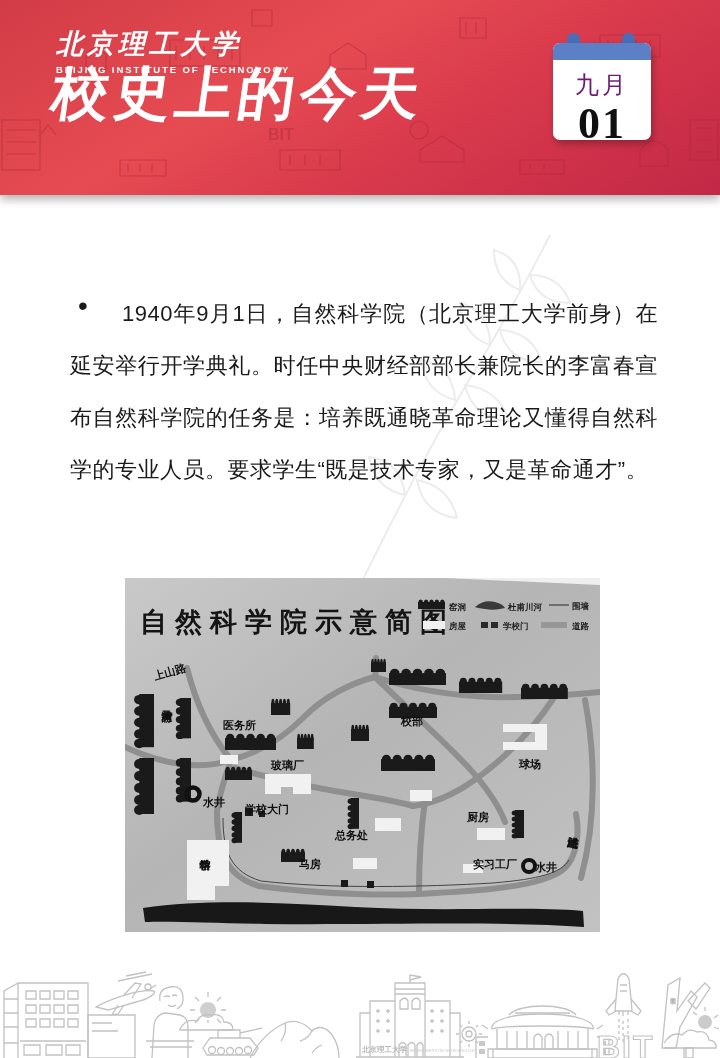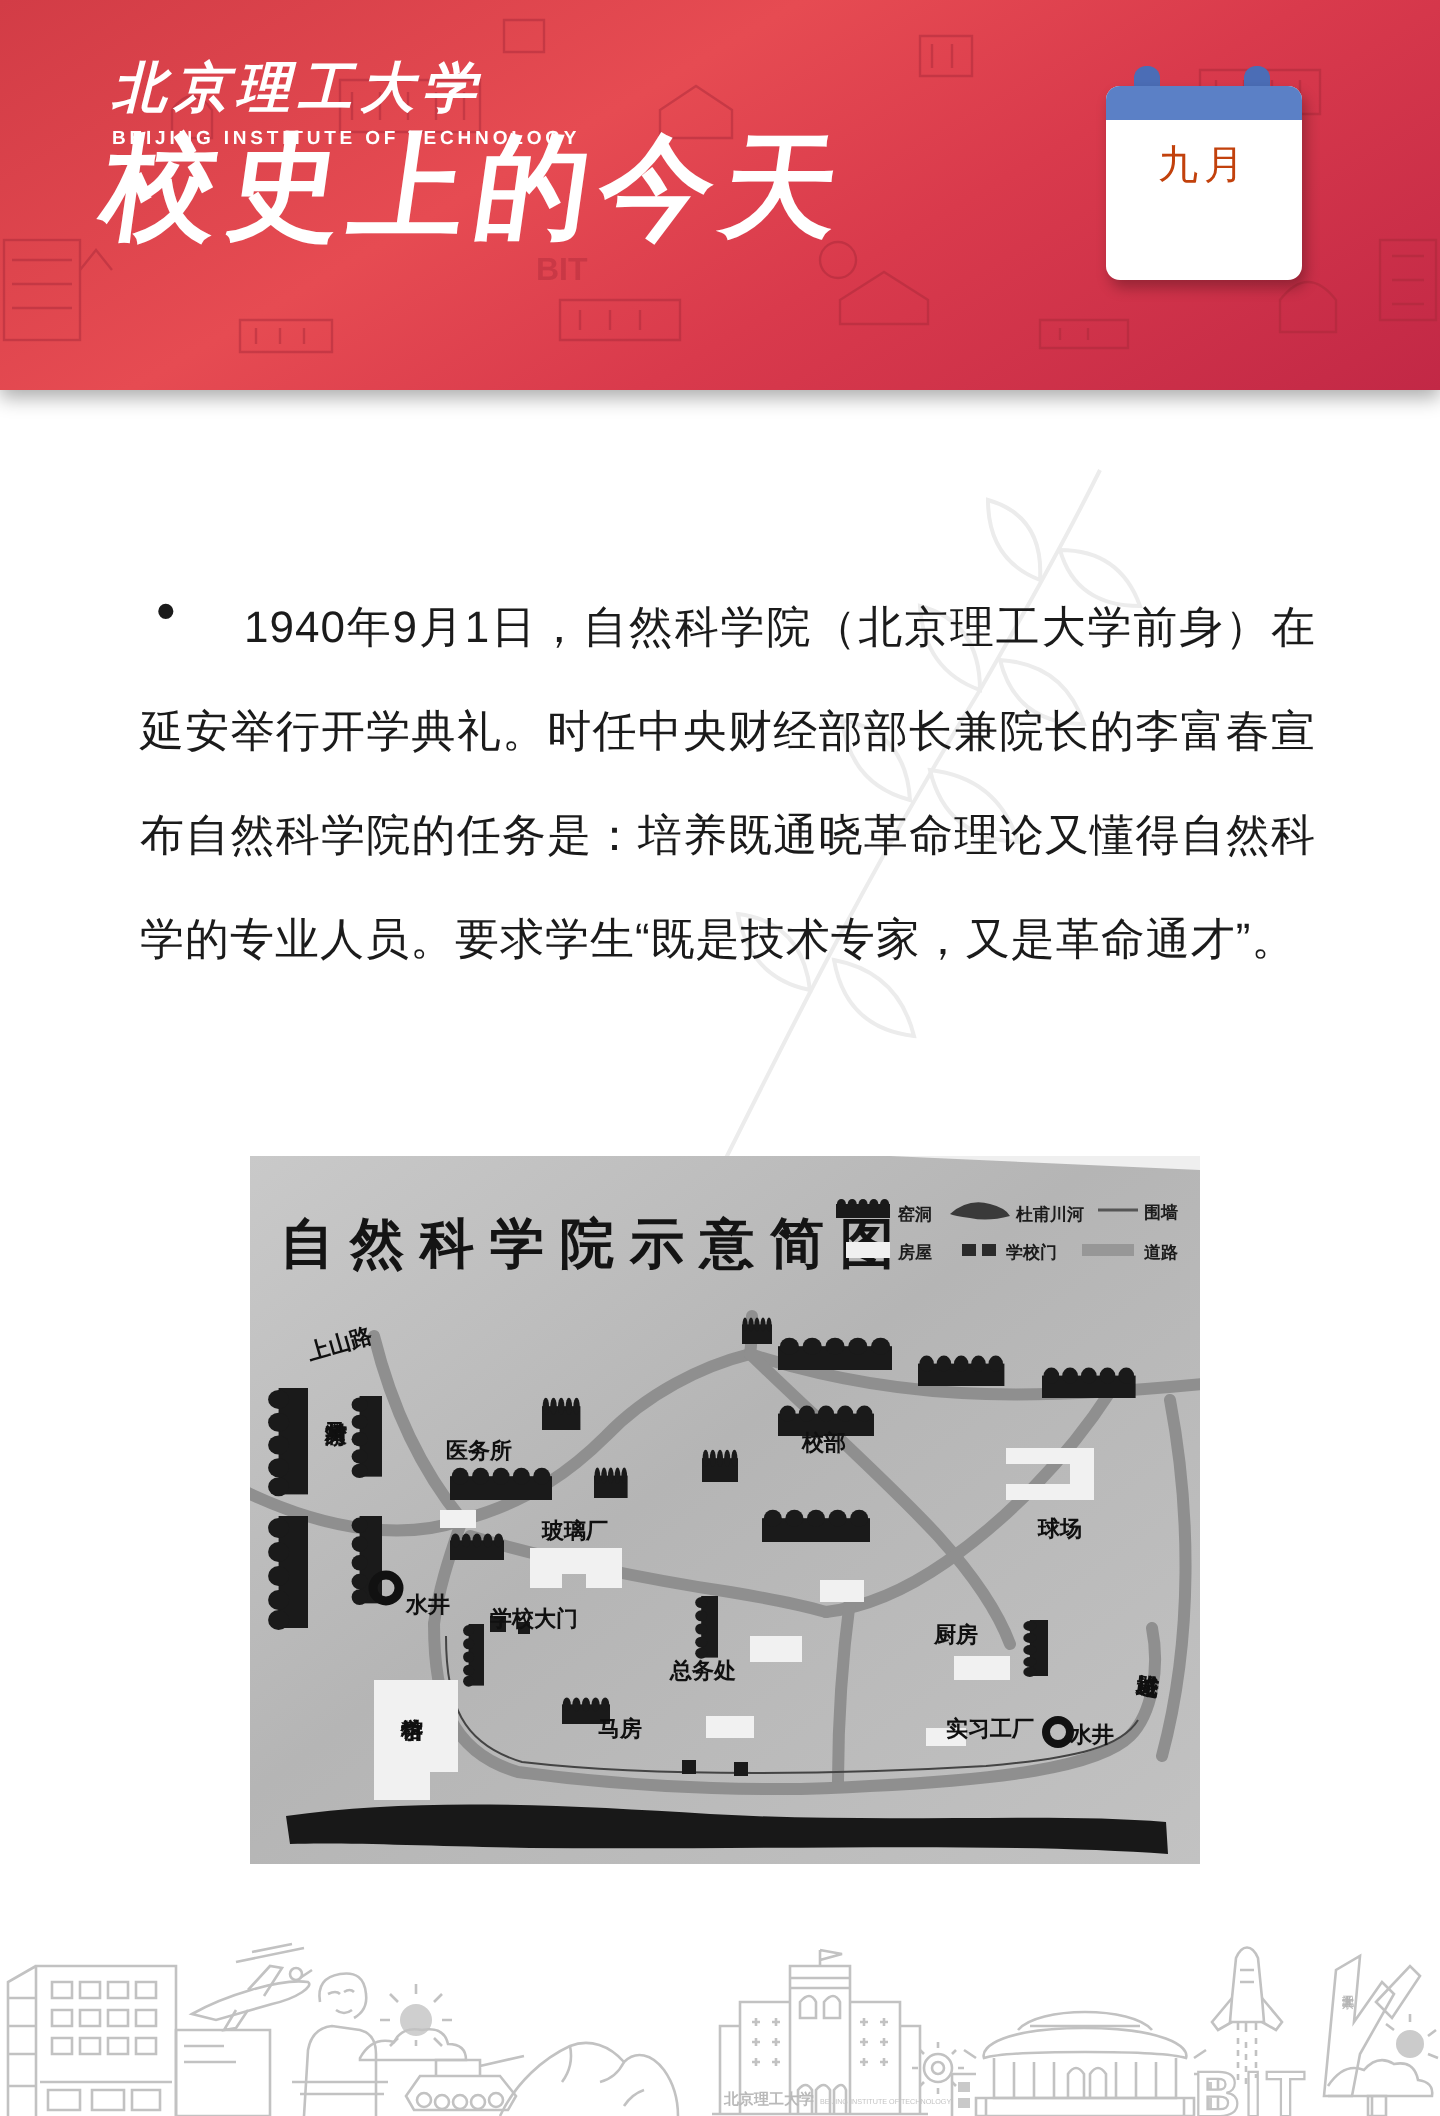--- a/index.html
+++ b/index.html
@@ -18,21 +18,21 @@
     font-size:57px;font-weight:900;letter-spacing:5px;transform:skewX(-8deg);
     font-family:"Liberation Sans","DejaVu Sans",sans-serif;}
   .calendar{position:absolute;left:553px;top:33px;width:98px;height:108px;}
   .ring{position:absolute;top:0;width:13px;height:27px;background:#4b6db6;border-radius:6px;
     box-shadow:inset 0 -9px 0 #3f5fa6;}
   .ring-l{left:14px;} .ring-r{left:69px;}
   .cal-body{position:absolute;left:0;top:10px;width:98px;height:97px;background:#fff;
     border-radius:7px;box-shadow:2px 4px 7px rgba(0,0,0,.28);overflow:hidden;text-align:center;}
   .cal-bar{height:17px;background:#5b80c6;}
   .cal-month{margin-top:9px;font-family:"Liberation Serif","DejaVu Serif",serif;
-    font-size:20px;color:#c2410c;letter-spacing:3px;}
+    font-size:24px;color:#701a75;letter-spacing:3px;}
   .cal-day{font-family:"Liberation Serif","DejaVu Serif",serif;font-weight:900;
     font-size:44px;line-height:46px;color:#101010;letter-spacing:2px;}
   
   .watermark{position:absolute;left:305px;top:195px;z-index:0;}
   .article{position:absolute;left:70px;top:288px;width:588px;z-index:1;}
   .bullet{position:absolute;left:8px;top:2px;font-size:28px;color:#1b1b1b;}
   .article p{margin:0;text-indent:52px;font-size:22px;line-height:52px;color:#1b1b1b;
     text-align:justify;letter-spacing:.5px;}
   
   .photo{position:absolute;left:125px;top:578px;width:475px;height:354px;margin:0;z-index:1;}
@@ -69,20 +69,21 @@
       <div class="logo-cn">北京理工大学</div>
       <div class="logo-en">BEIJING INSTITUTE OF TECHNOLOGY</div>
     </div>
     <h1 class="title">校史上的今天</h1>
     <div class="calendar">
       <span class="ring ring-l"></span>
       <span class="ring ring-r"></span>
       <div class="cal-body">
         <div class="cal-bar"></div>
         <div class="cal-month">九月</div>
+        <div class="cal-day">01</div>
       </div>
     </div>
   </header>
 
   <svg class="watermark" width="280" height="400" viewBox="0 0 280 400" fill="none" stroke="#ececec" stroke-width="2">
     <path d="M55 390 C95 310 130 240 185 150 C205 115 225 80 245 40"></path>
     <path d="M150 205 q-30-8 -34-40 q32 6 34 40z"></path>
     <path d="M160 190 q34 4 44 36 q-36-2 -44-36z"></path>
     <path d="M185 150 q-28-10 -30-42 q30 8 30 42z"></path>
     <path d="M195 135 q32 2 42 32 q-34 0-42-32z"></path>

